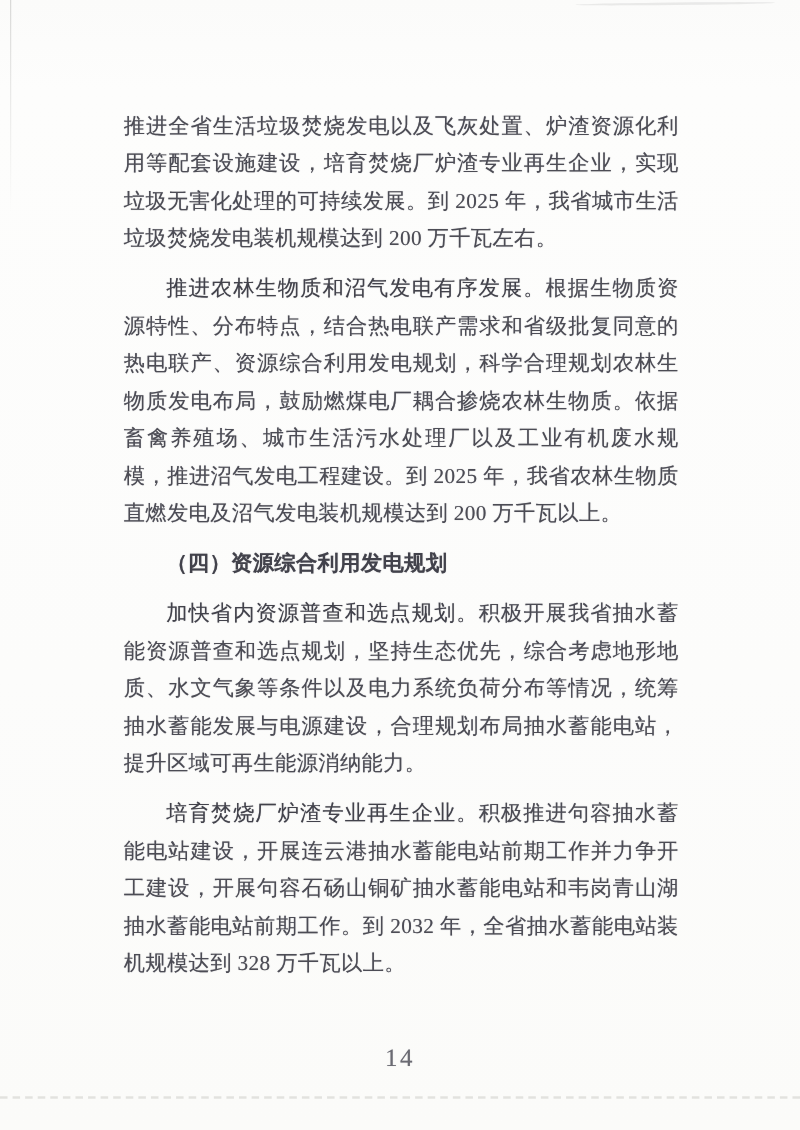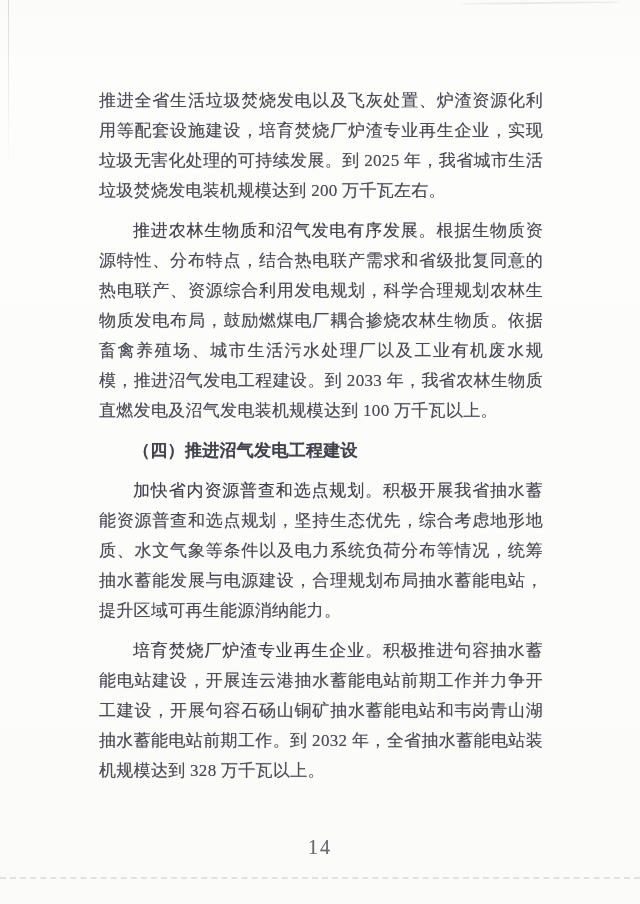--- a/index.html
+++ b/index.html
@@ -100,23 +100,23 @@
 
 <div class="sheet">
 
   <div class="scan-line-left"></div>
   <div class="scan-smudge-top"></div>
 
   <div class="text-block">
 
     <p><span>推进全省生活垃圾焚烧发电以及飞灰处置、炉渣资源化利用等配套设施建设，培育焚烧厂炉渣专业再生企业，实现垃圾无害化处理的可持续发展。到 2025 年，我省城市生活垃圾焚烧发电装机规模达到 200 万千瓦左右。</span></p>
 
-    <p class="indent"><span class="lead">推进农林生物质和沼气发电有序发展。</span><span>根据生物质资源特性、分布特点，结合热电联产需求和省级批复同意的热电联产、资源综合利用发电规划，科学合理规划农林生物质发电布局，鼓励燃煤电厂耦合掺烧农林生物质。依据畜禽养殖场、城市生活污水处理厂以及工业有机废水规模，推进沼气发电工程建设。到 2033 年，我省农林生物质直燃发电及沼气发电装机规模达到 100 万千瓦以上。</span></p>
+    <p class="indent"><span class="lead">推进农林生物质和沼气发电有序发展。</span><span>根据生物质资源特性、分布特点，结合热电联产需求和省级批复同意的热电联产、资源综合利用发电规划，科学合理规划农林生物质发电布局，鼓励燃煤电厂耦合掺烧农林生物质。依据畜禽养殖场、城市生活污水处理厂以及工业有机废水规模，推进沼气发电工程建设。到 2025 年，我省农林生物质直燃发电及沼气发电装机规模达到 200 万千瓦以上。</span></p>
 
-    <h3 class="section-heading">（四）推进沼气发电工程建设</h3>
+    <h3 class="section-heading">（四）资源综合利用发电规划</h3>
 
     <p class="indent"><span class="lead">加快省内资源普查和选点规划。</span><span>积极开展我省抽水蓄能资源普查和选点规划，坚持生态优先，综合考虑地形地质、水文气象等条件以及电力系统负荷分布等情况，统筹抽水蓄能发展与电源建设，合理规划布局抽水蓄能电站，提升区域可再生能源消纳能力。</span></p>
 
     <p class="indent"><span class="lead">培育焚烧厂炉渣专业再生企业。</span><span>积极推进句容抽水蓄能电站建设，开展连云港抽水蓄能电站前期工作并力争开工建设，开展句容石砀山铜矿抽水蓄能电站和韦岗青山湖抽水蓄能电站前期工作。到 2032 年，全省抽水蓄能电站装机规模达到 328 万千瓦以上。</span></p>
 
   </div>
 
   <div class="page-footer">
     <span class="page-number">14</span>
   </div>

